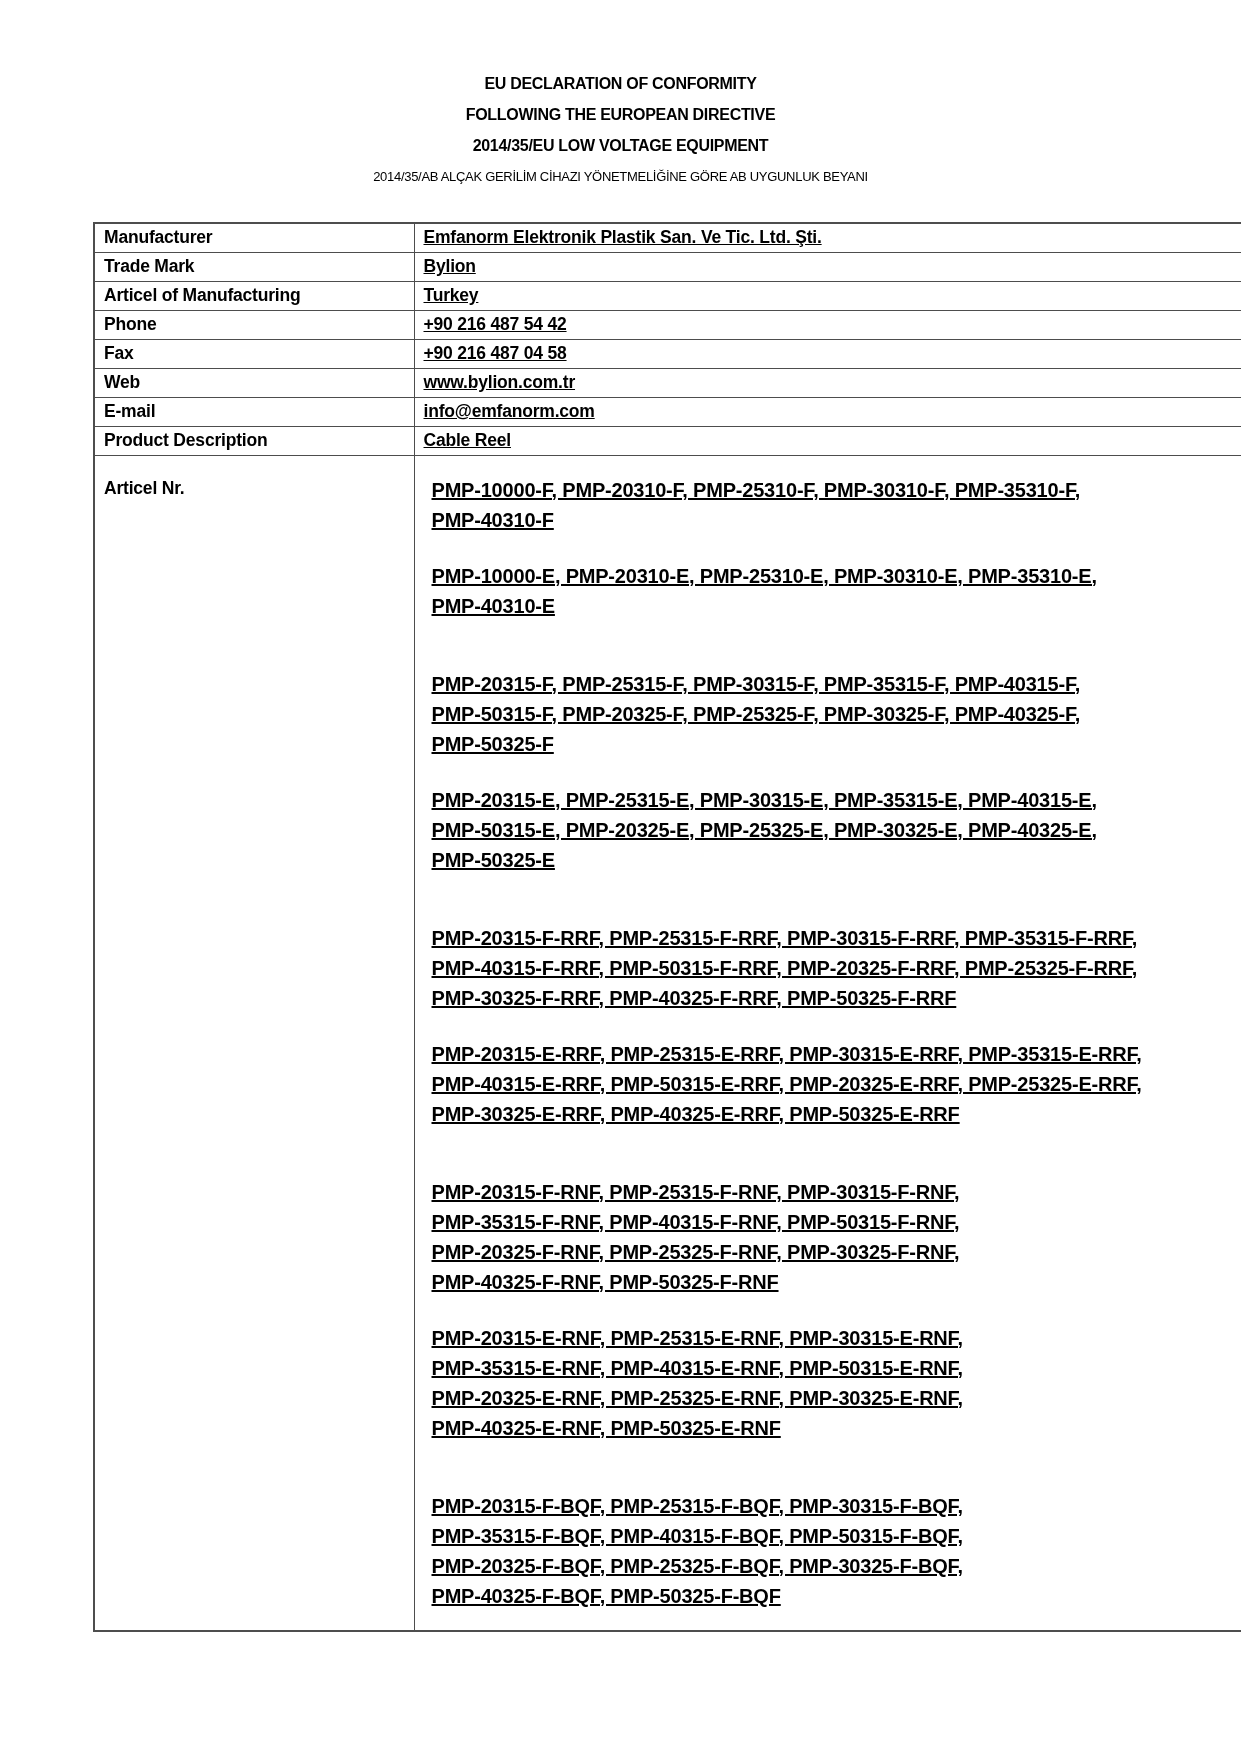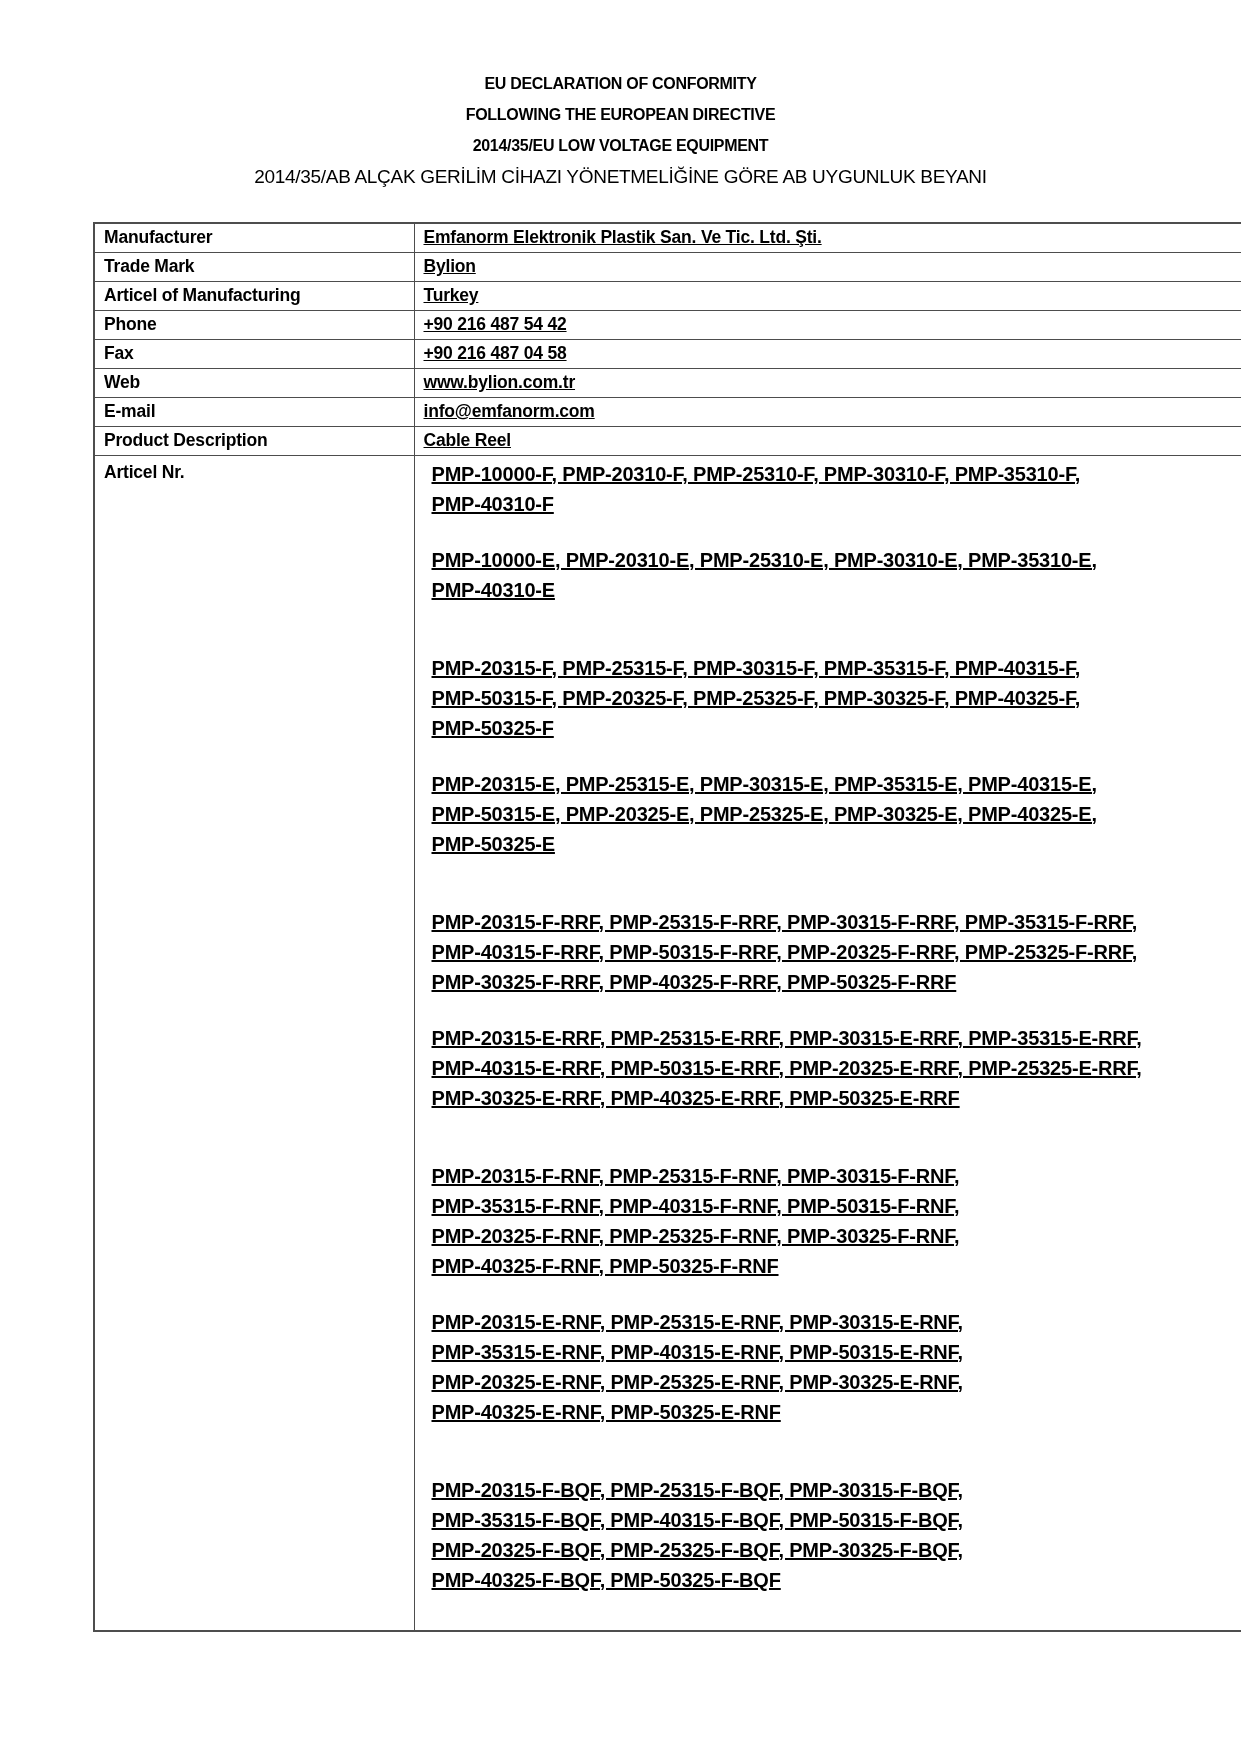--- a/index.html
+++ b/index.html
@@ -21,21 +21,21 @@
     text-align: center;
     letter-spacing: -0.3px;
   }
   .title-line {
     font-size: 16px;
     font-weight: bold;
     line-height: 31px;
     font-stretch: condensed;
   }
   .subtitle {
-    font-size: 19px;
+    font-size: 13px;
     font-weight: normal;
     line-height: 31px;
     font-stretch: condensed;
   }
   table.conformity-table {
     border-collapse: collapse;
     table-layout: fixed;
     margin-left: 93px;
     margin-top: 30px;
     width: 1075px;
@@ -49,21 +49,21 @@
     vertical-align: middle;
     padding: 2px 9px;
   }
   table.conformity-table { border: 2px solid #4d4d4d; }
   td.lbl { width: 320px; }
   td.val { width: 876px; text-decoration: underline; }
   tr.simple-row td { height: 29px; line-height: 23px; }
   tr.articel-row td {
     vertical-align: top;
     height: 1176px;
-    padding-top: 3px;
+    padding-top: 19px;
   }
   tr.articel-row td.lbl { line-height: 27px; }
   .grp {
     white-space: pre;
     line-height: 30px;
     font-size: 20px;
     font-weight: bold;
     margin-left: 8px;
   }
   .gap-s { margin-bottom: 26px; }

